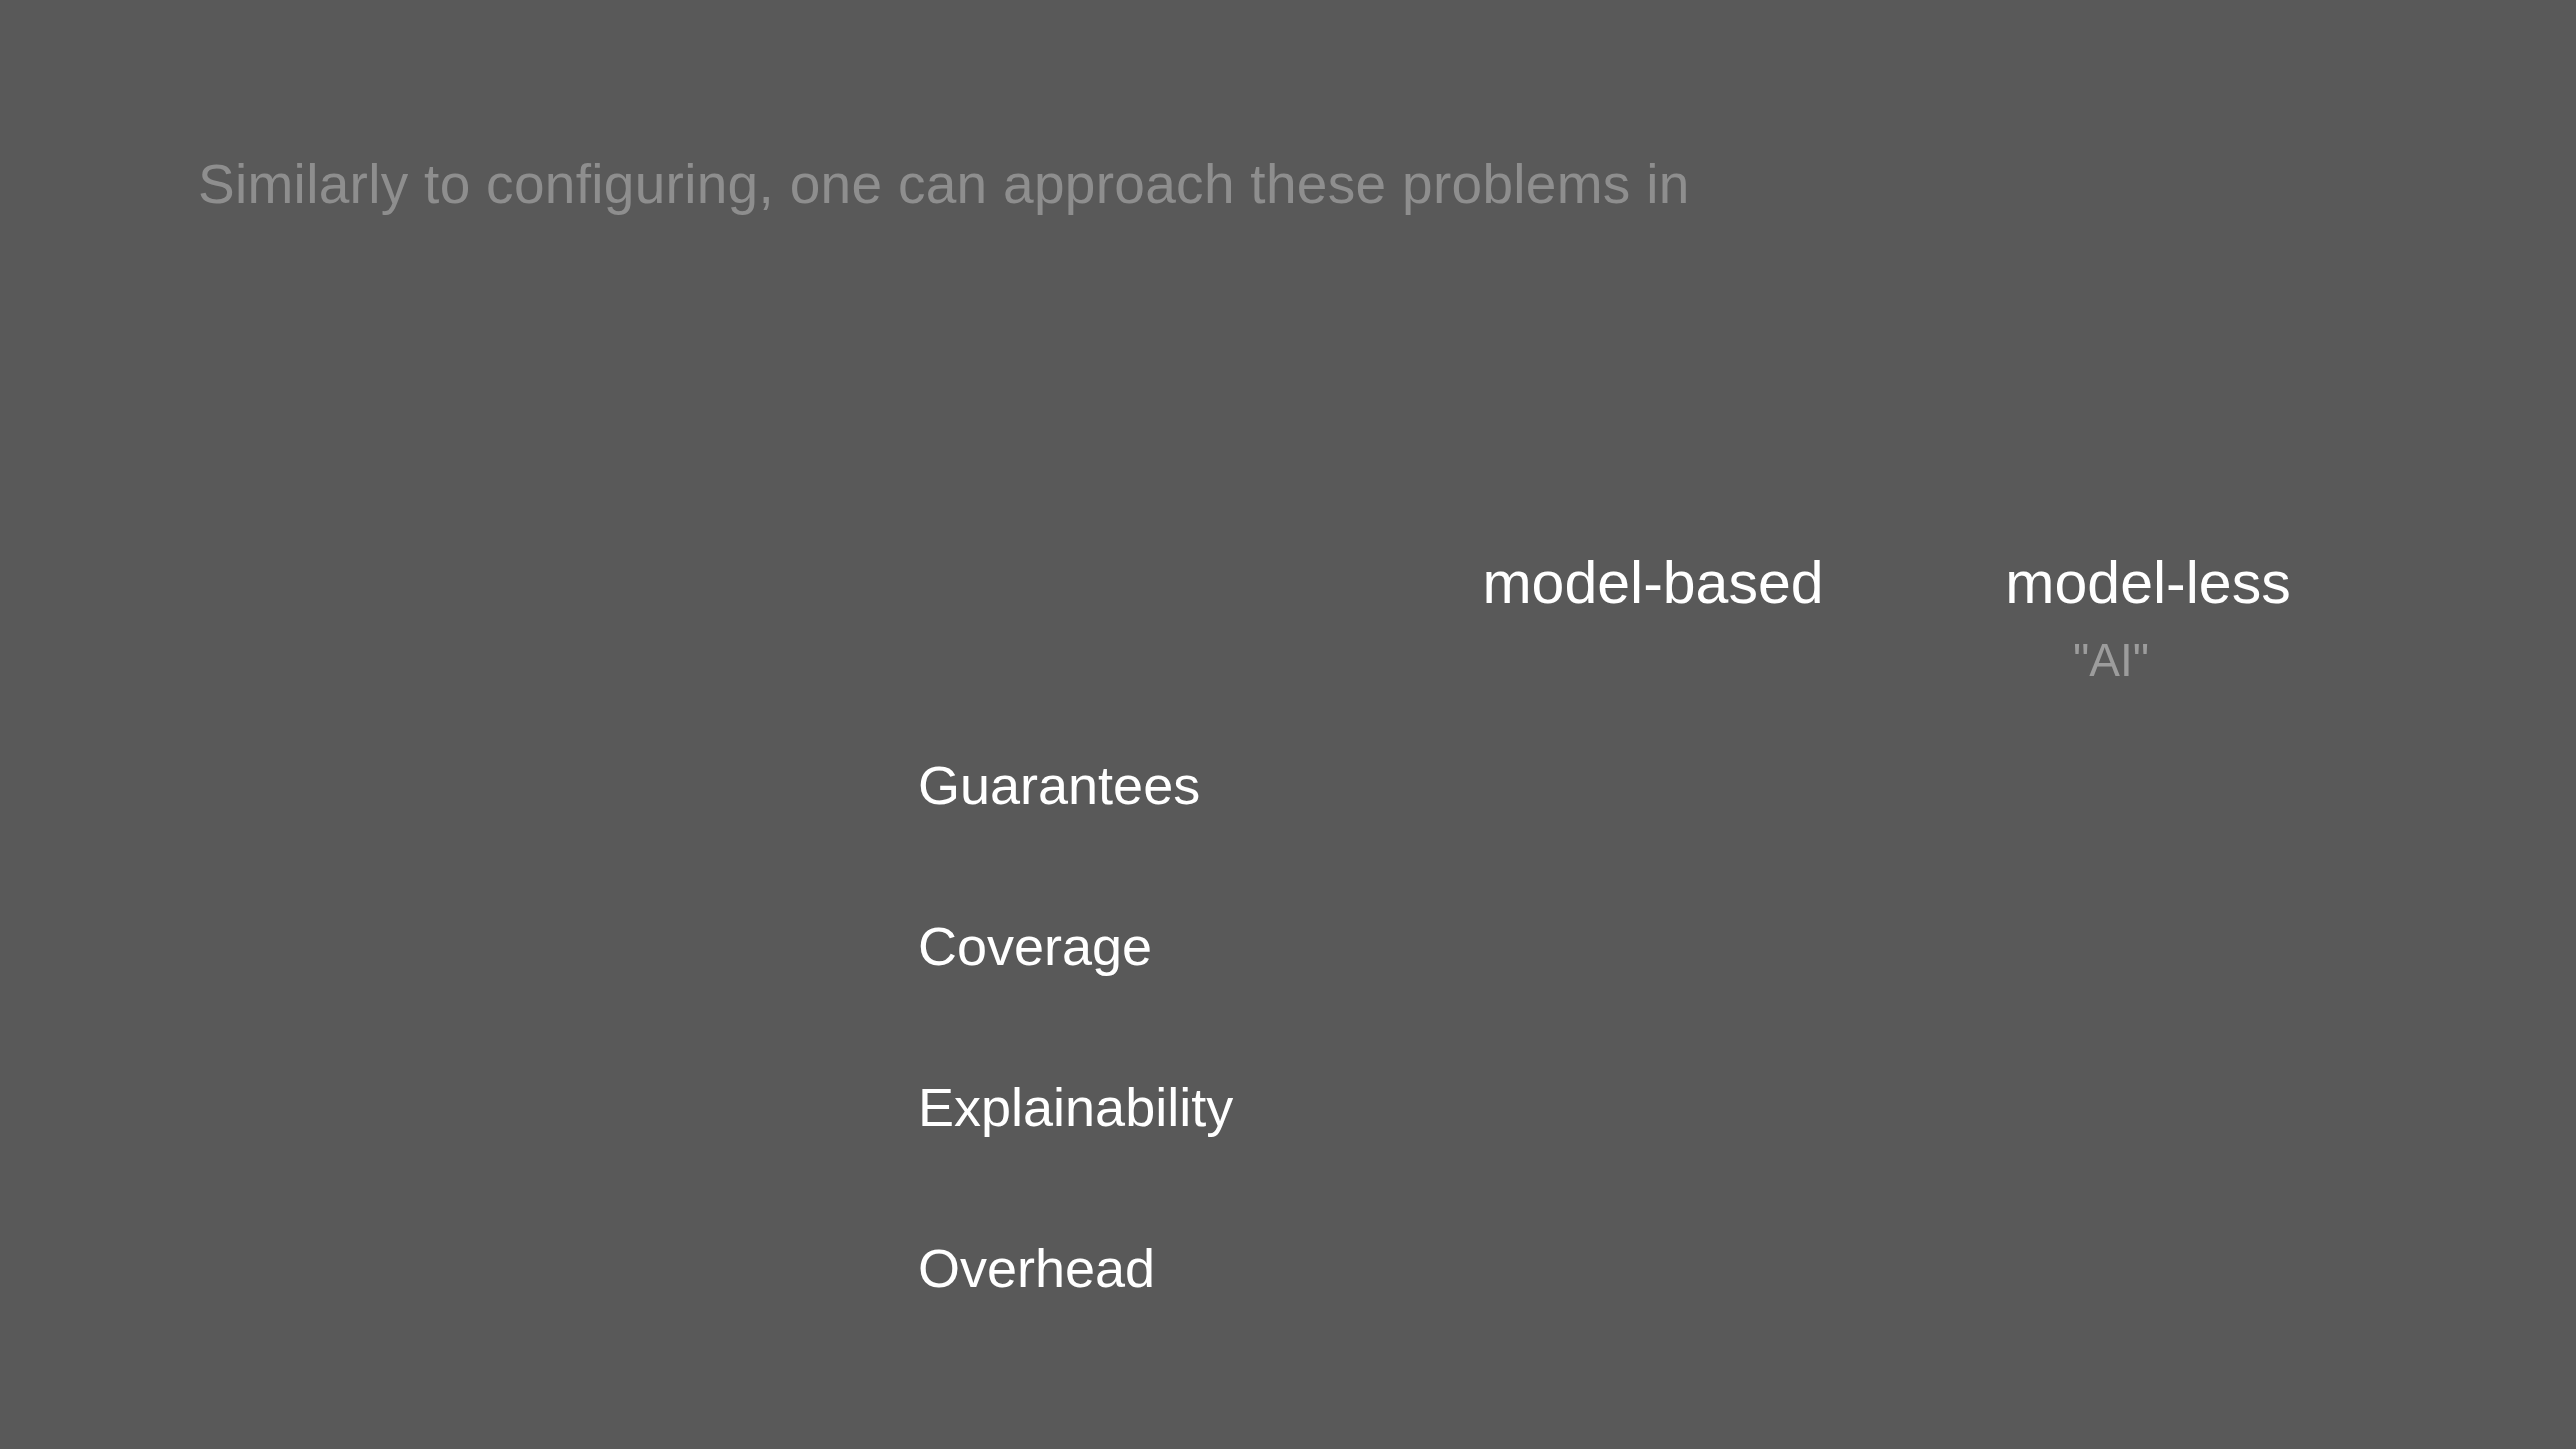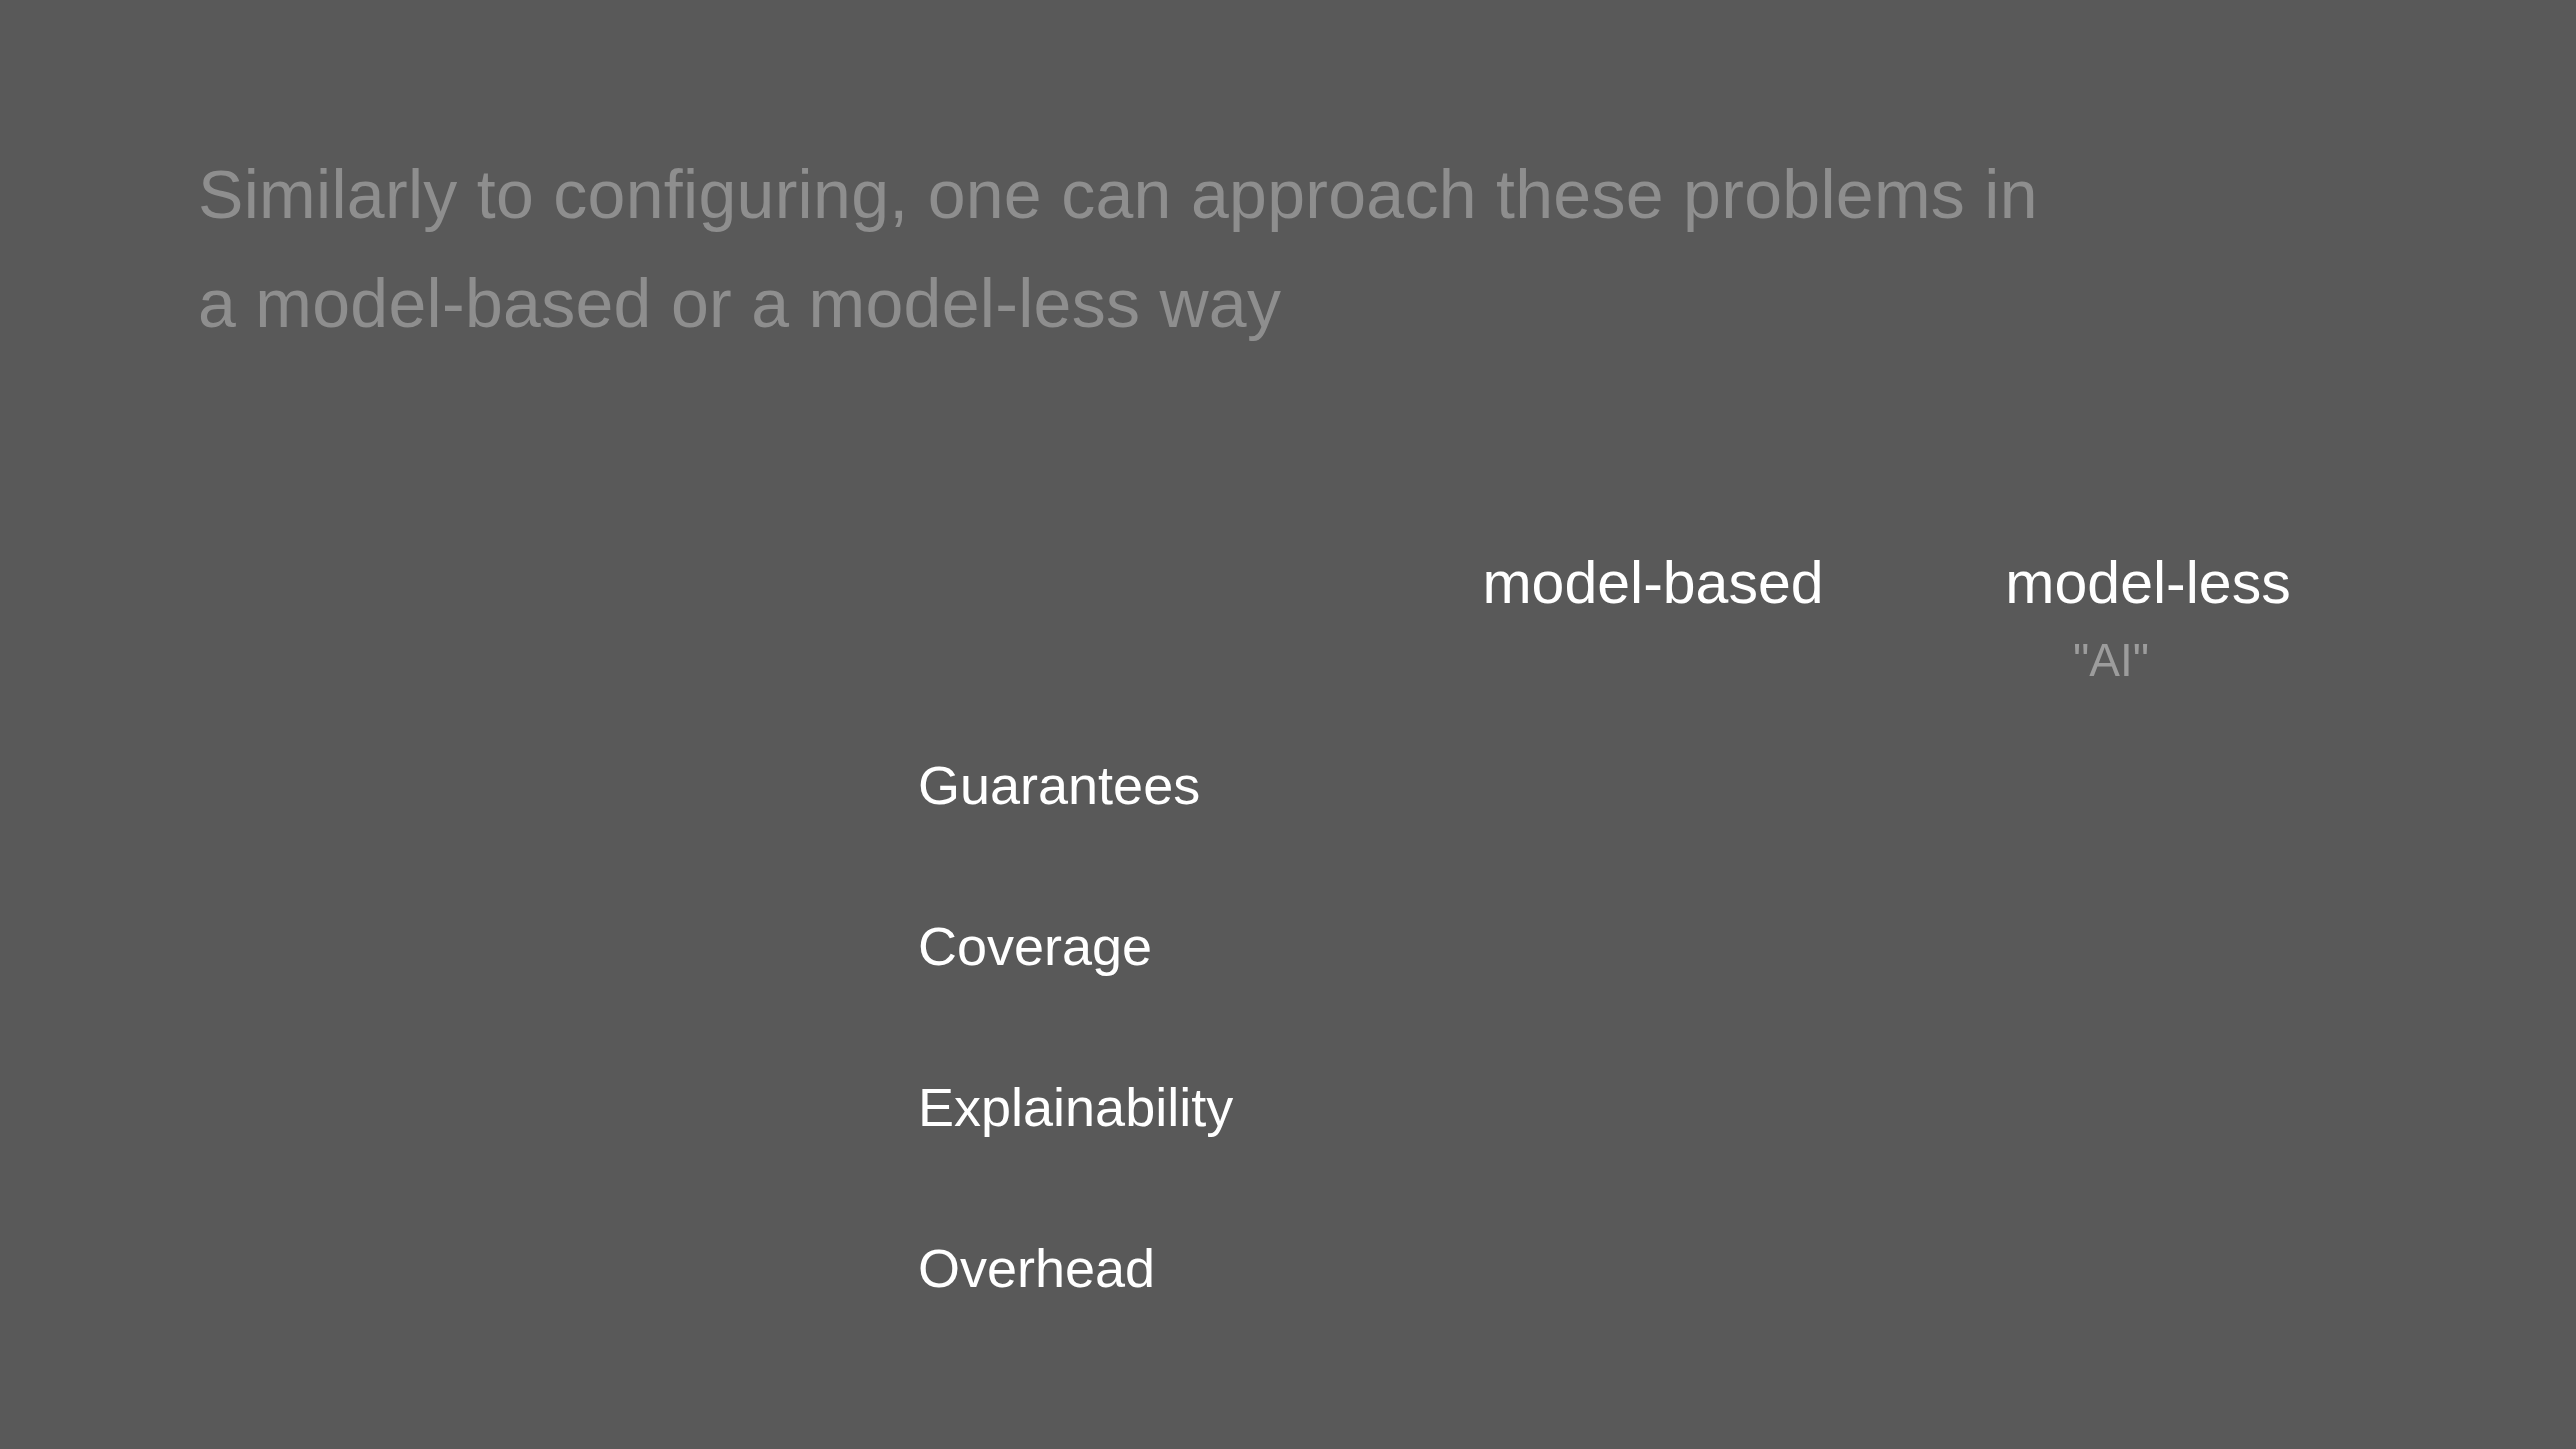--- a/index.html
+++ b/index.html
@@ -18,23 +18,23 @@
     width:2576px;
     height:1449px;
     overflow:hidden;
     background:var(--background);
     font-family:"Liberation Sans", sans-serif;
     -webkit-font-smoothing:antialiased;
   }
   .title{
     position:absolute;
     left:198px;
-    top:140px;
+    top:130px;
     width:2190px;
-    font-size:68px;
+    font-size:55px;
     line-height:109px;
     font-weight:400;
     letter-spacing:0.3px;
     color:var(--title);
     white-space:nowrap;
   }
   .col-header{
     position:absolute;
     top:554px;
     transform:translateX(-50%);
@@ -71,21 +71,20 @@
   .row-label.r2{ top:1080px; }
   .row-label.r3{ top:1241px; }
 </style>
 </head>
 <body>
 
 <div class="slide">
 
   <div class="title">
     <div>Similarly to configuring, one can approach these problems in</div>
-    <div>a model-based or a model-less way</div>
   </div>
 
   <div class="col-header model-based">model-based</div>
 
   <div class="col-header model-less">model-less</div>
 
   <div class="ai-label">"AI"</div>
 
   <div class="row-label r0">Guarantees</div>
 

